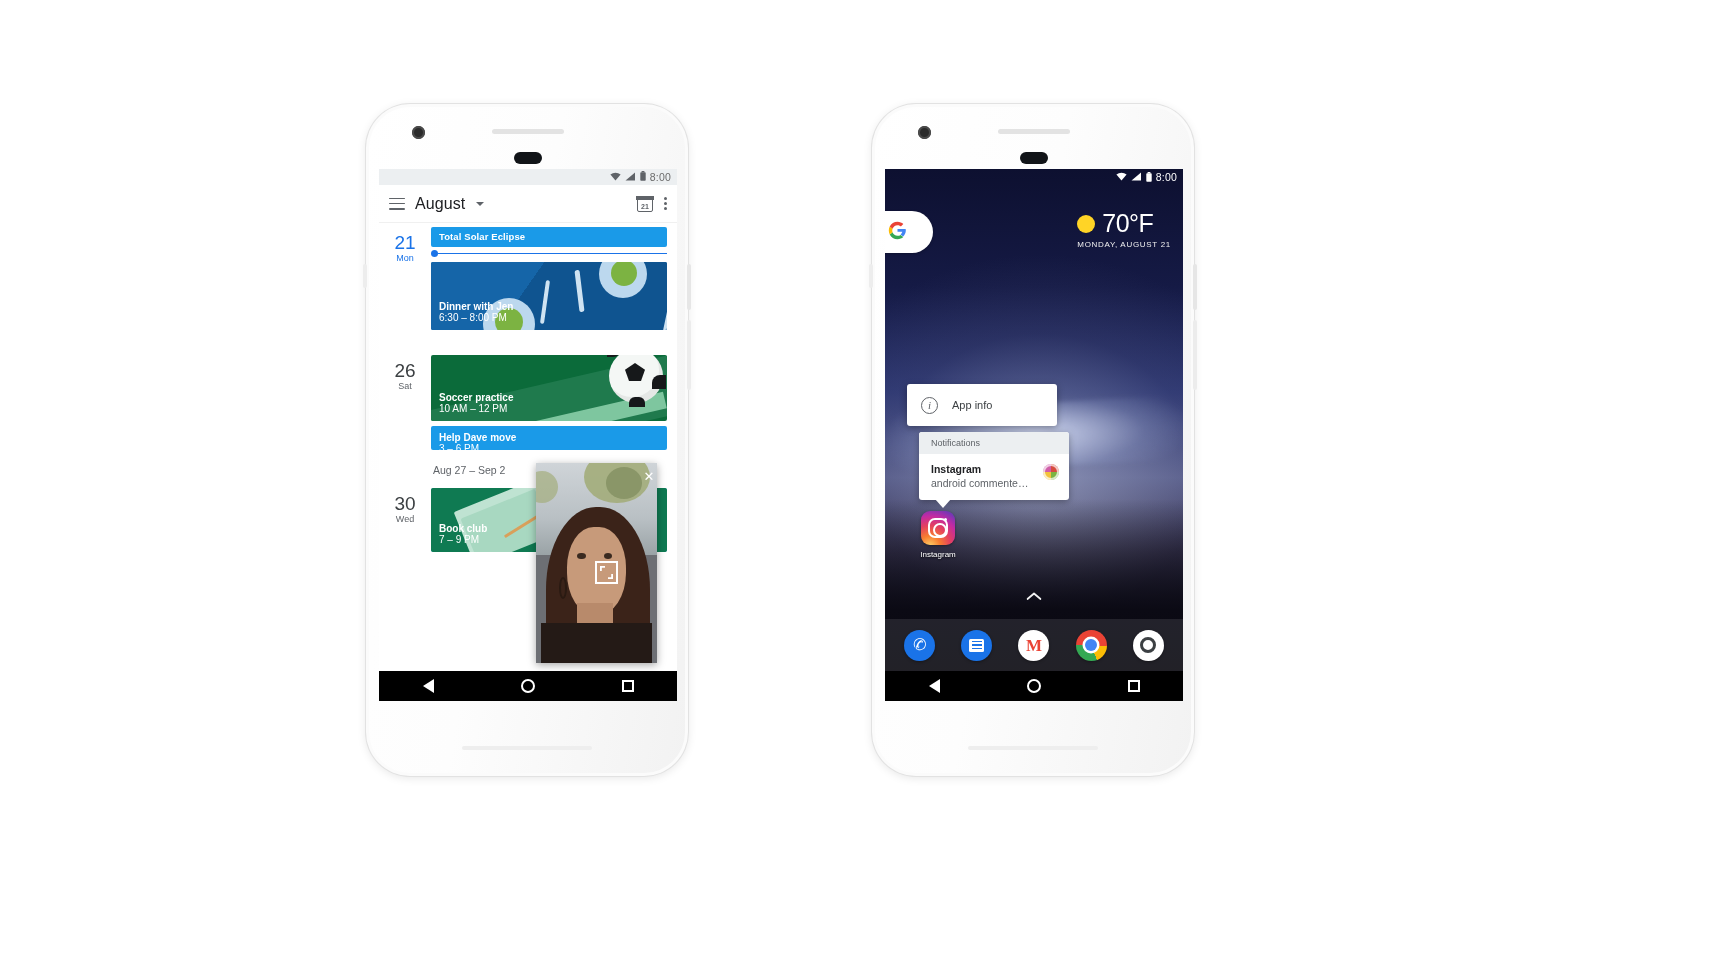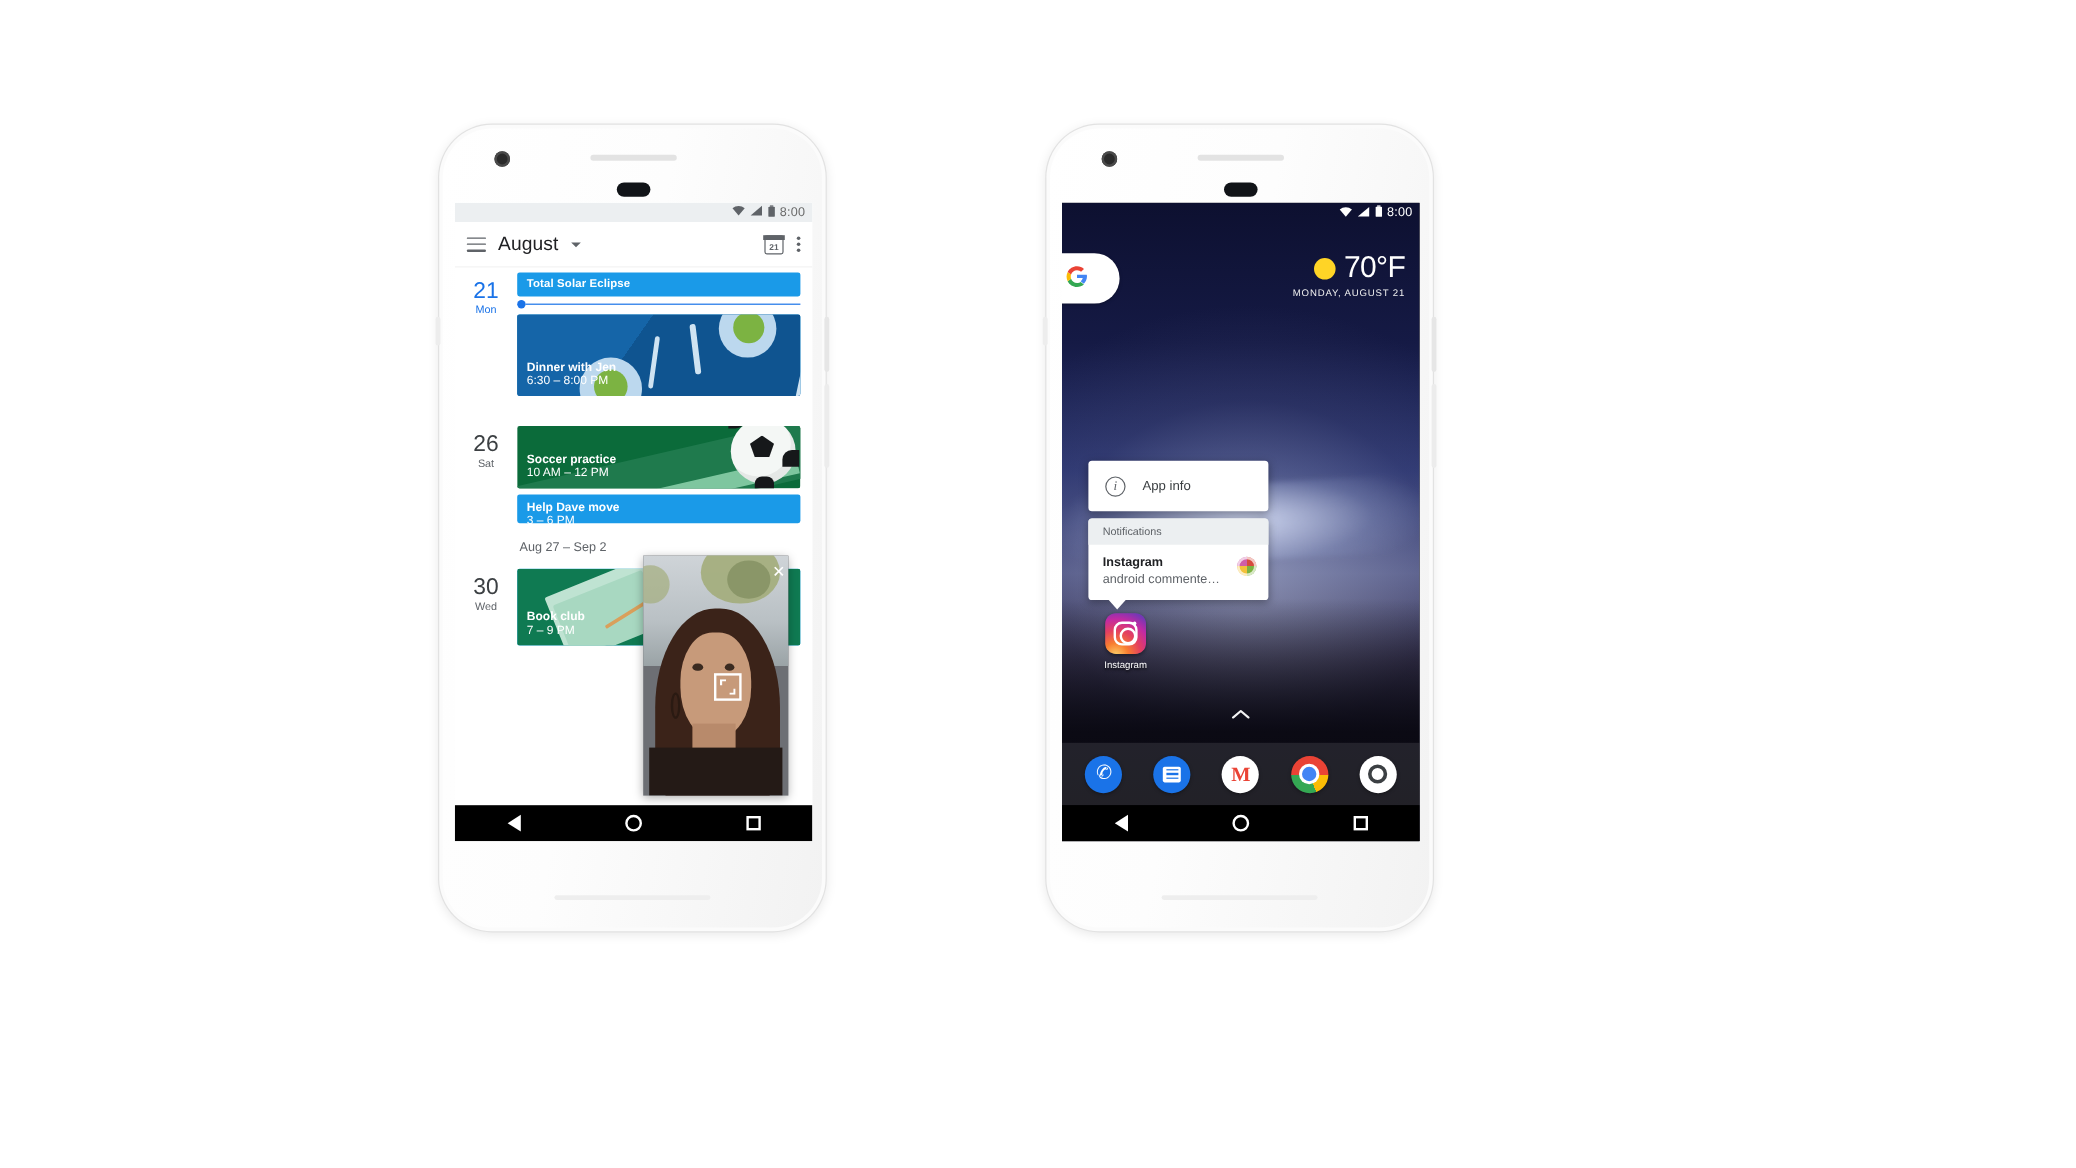--- a/index.html
+++ b/index.html
@@ -109,21 +109,21 @@
   .chip-solar { background:#1a9ae8; height:20px; display:flex; align-items:center; }
   .nowline { display:flex; align-items:center; margin:3px 0 5px 0; }
   .nowline .dot { width:7px;height:7px;border-radius:50%;background:#1a73e8;flex:0 0 7px; }
   .nowline .ln { height:1.5px; background:#1a73e8; flex:1; }
 
   .chip-img { height:68px; border-radius:2px; position:relative; overflow:hidden;
     display:flex; flex-direction:column; justify-content:flex-end; padding:0 0 7px 8px;
     color:#fff; outline:1.5px solid #39b4ef; outline-offset:-1.5px; }
   .chip-img .t1 { font-size:10px; font-weight:700; position:relative; z-index:3; }
   .chip-img .t2 { font-size:10px; font-weight:400; position:relative; z-index:3; }
-  .chip-green { height:52px; outline:none; }
+  .chip-green { height:66px; outline:none; }
   .chip-blue-sm { background:#1a9ae8; height:24px; border-radius:2px;
     padding:6px 8px; color:#fff; }
   .chip-blue-sm .t1 { font-size:10px; font-weight:700; }
   .chip-blue-sm .t2 { font-size:10px; }
 
   .week-sep { font-size:10.5px; color:#5f6368; padding:14px 0 12px 2px; }
 
   
   .art-dinner { position:absolute; inset:0; background:#135c9b; }
   .art-dinner .tablecloth {
@@ -242,40 +242,40 @@
   }
   .gsearch-pill {
     position:absolute; background:#fff; border-radius:999px;
     display:flex; align-items:center; justify-content:center;
     box-shadow:0 1px 3px rgba(0,0,0,.25);
   }
   .g-logo { font-weight:700; font-size:17px; line-height:1; }
   .weather {
     position:absolute; text-align:right; color:#fff;
   }
-  .weather-row { display:flex; align-items:center; justify-content:flex-end; gap:7px; }
+  .weather-row { display:flex; align-items:center; gap:7px; }
   .sun { width:18px;height:18px;border-radius:50%;background:#ffd426; }
   .temp { font-size:25px; font-weight:300; letter-spacing:-.5px; line-height:1; }
   .wdate { font-size:8px; letter-spacing:.7px; margin-top:4px; color:#f0f0f0; }
 
   .appinfo-card {
     position:absolute; background:#fff; border-radius:3px;
     display:flex; align-items:center; gap:14px; padding:0 14px;
     box-shadow:0 2px 7px rgba(0,0,0,.35);
   }
   .info-icon {
     width:17px;height:17px;border:1.5px solid #5f6368;border-radius:50%;
     display:flex;align-items:center;justify-content:center;
     font-size:11px;color:#5f6368;font-family:"Liberation Serif",serif;font-style:italic;
   }
   .appinfo-label { font-size:11px; color:#3c4043; }
 
   .notif-card {
     position:absolute; background:#fff; border-radius:3px;
-    box-shadow:0 2px 7px rgba(0,0,0,.35); overflow:visible;
+    box-shadow:0 2px 7px rgba(0,0,0,.35); overflow:visible;margin-left:12px;
   }
   .notif-head {
     background:#eceff1; font-size:9px; color:#5f6368;
     padding:6px 10px 6px 12px; border-radius:3px 3px 0 0;
   }
   .notif-body { padding:9px 10px 11px 12px; display:flex; align-items:flex-start; gap:8px; }
   .notif-text { flex:1; }
   .notif-app { font-size:10.5px; font-weight:700; color:#202124; }
   .notif-sub { font-size:10.5px; color:#5f6368; margin-top:2px; }
   .notif-thumb {

